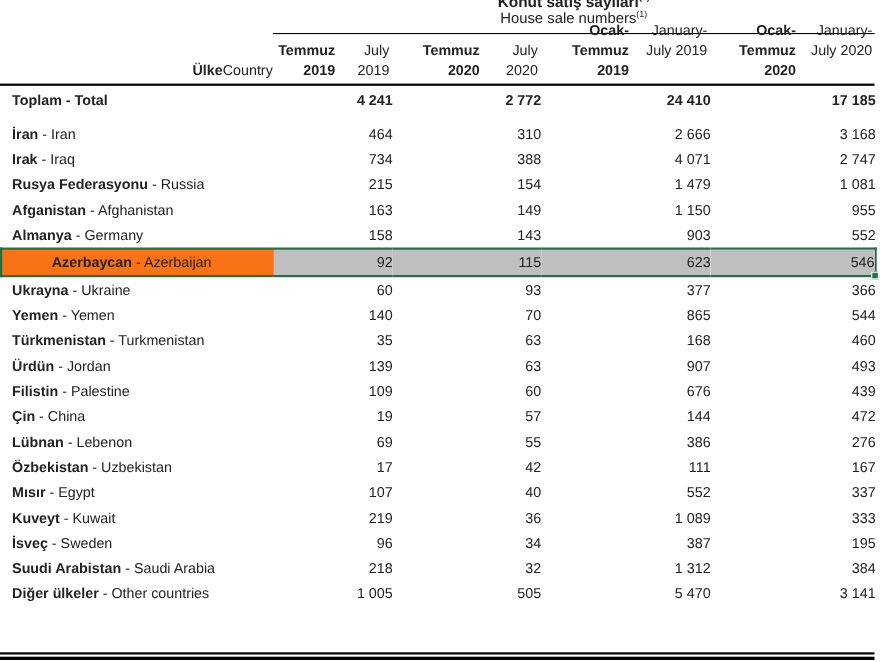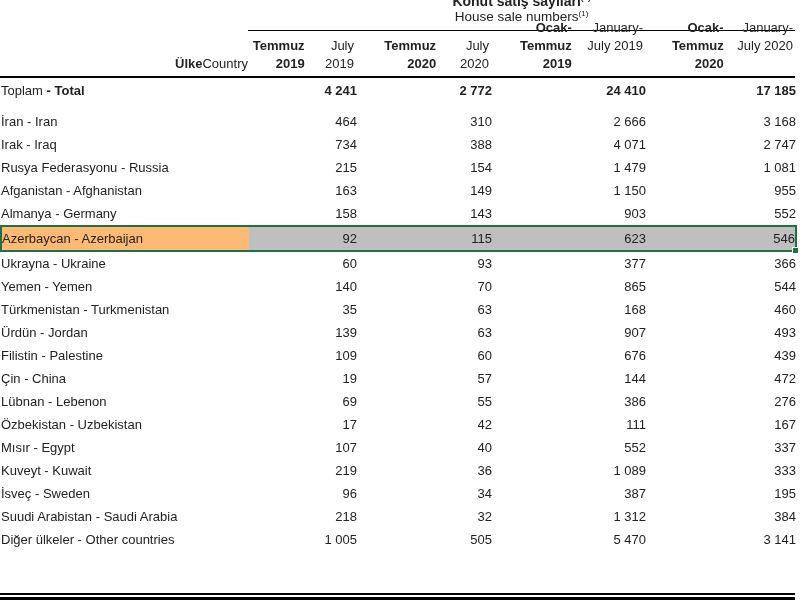--- a/index.html
+++ b/index.html
@@ -24,27 +24,27 @@
   .c1 { width:108px;gap:12px; } .c2 { width:135px; } .c3 { width:154px; } .c4 { width:150px; }
   .num-head { text-align:right; padding-right:2px; box-sizing:border-box; }
   .h-tr { font-weight:bold; }
   .header-underline { position:absolute; left:0; top:76px; width:795px; height:2px; background:#000; }
 
   
   table.data { position:absolute; left:0; top:78px; width:795px; border-collapse:collapse; table-layout:fixed; }
   table.data td { padding:0; vertical-align:middle; height:23px; }
   td.label { text-align:left; }
   td.num { text-align:right; padding-right:2px; }
-  .lbl-tr { font-weight:normal; }
+  .lbl-tr { font-weight:bold;margin-left:10px; }
   tr.total-row td { height:24px; font-weight:bold; }
   tr.spacer-row td { height:8px; }
 
   
   tr.selected-row td { border-top:2px solid var(--sel,#1E7145); border-bottom:2px solid var(--sel,#1E7145); background:var(--hl,#BFBFBF); }
-  tr.selected-row td.label { background:#fdba74; border-left:2px solid var(--sel,#1E7145); }
+  tr.selected-row td.label { background:#f97316; border-left:2px solid var(--sel,#1E7145);padding-left:35px; }
   tr.selected-row td.last { border-right:2px solid var(--sel,#1E7145); position:relative; }
   tr.selected-row td.last::after {
     content:""; position:absolute; right:-4px; bottom:-4px; width:5px; height:5px;
     background:var(--sel,#1E7145); border:1px solid #fff;
   }
 
   
   .bottom-rule { position:absolute; left:0; top:593px; width:795px; }
   .bottom-rule .r1 { height:2px; background:#000; }
   .bottom-rule .gap { height:2px; }

